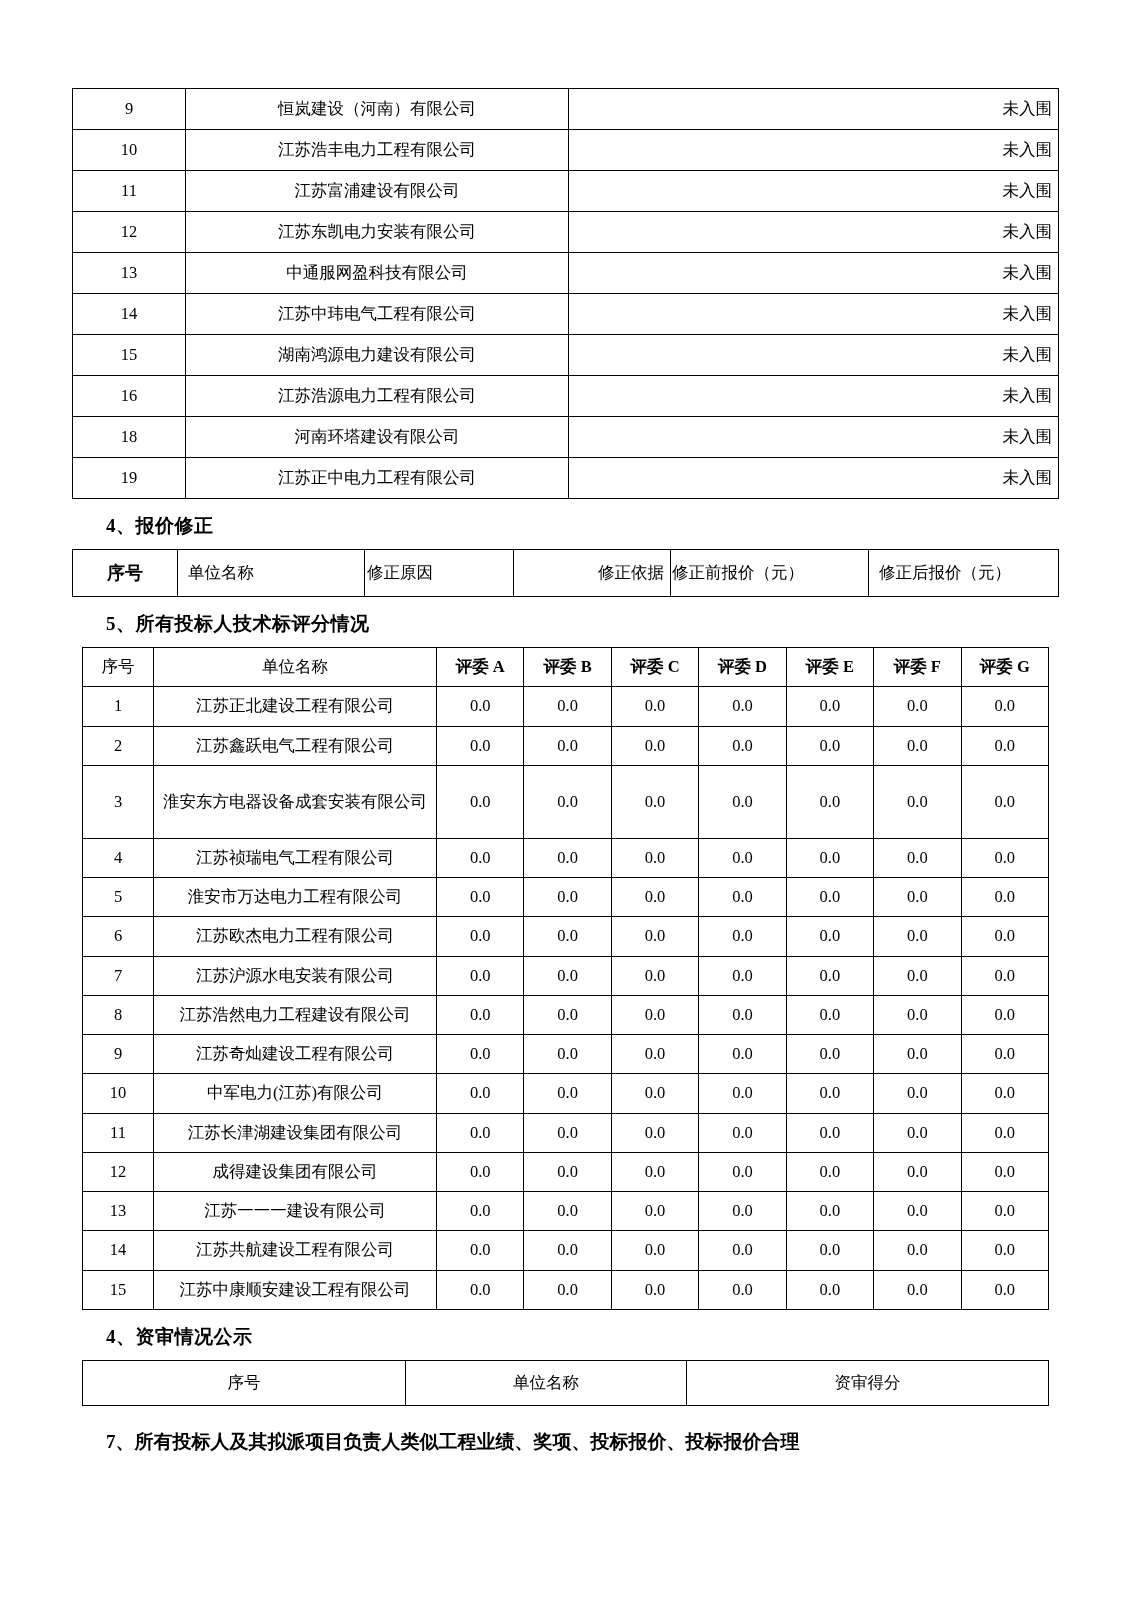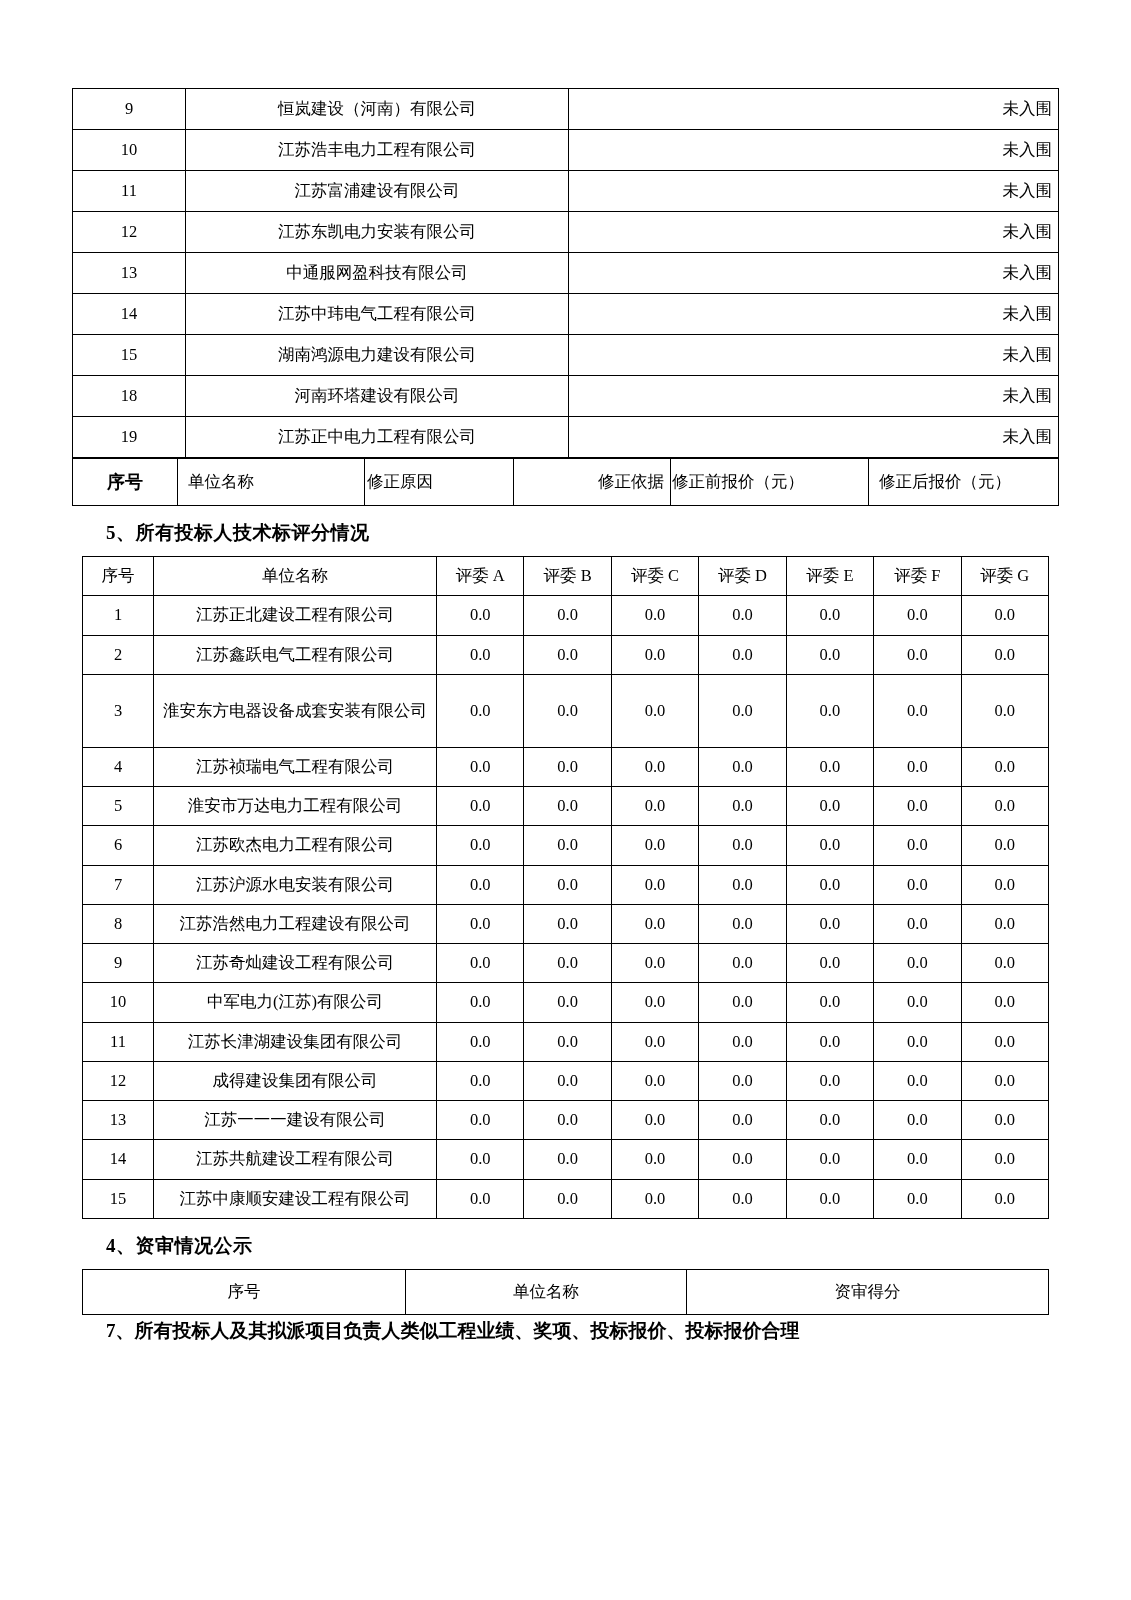--- a/index.html
+++ b/index.html
@@ -46,42 +46,42 @@
   .section-title {
     font-size: 19px;
     font-weight: bold;
     margin: 14px 0 10px 34px;
     font-family: "Liberation Serif", "DejaVu Serif", serif;
     letter-spacing: 0.5px;
   }
   .section-title-last {
     font-size: 19px;
     font-weight: bold;
-    margin: 2px 0 10px 34px;
+    margin: 22px 0 10px 34px;
     line-height: 1.5;
   }
 
   
   .tbl-correct td {
     height: 30px;
     font-size: 16.5px;
   }
   .tbl-correct .h-no { width: 92px; font-weight: bold; font-size: 18px; text-align: center;}
   .tbl-correct .h-name { width: 170px; text-align: left; padding-left: 10px;}
   .tbl-correct .h-reason { width: 140px; text-align: left; padding-left: 2px;}
   .tbl-correct .h-basis { width: 140px; text-align: right; padding-left: 10px;}
   .tbl-correct .h-before { width: 190px; text-align: left; padding-left: 1px;}
   .tbl-correct .h-after { width: auto; text-align: left; padding-left: 10px;}
 
   
   .tbl-score-wrap { padding: 0 10px; }
   .tbl-score td, .tbl-score th { height: 22px; }
   .tbl-score .c-no { width: 58px; }
   .tbl-score .c-name { width: 270px; }
-  .tbl-score .c-judge { width: auto; }
+  .tbl-score .c-judge { width: auto; font-weight: bold; }
   .tbl-score .row-tall td { height: 56px; }
 
   
   .tbl-qual-wrap { padding: 0 10px; }
   .tbl-qual td { height: 28px; }
   .tbl-qual .q-no { width: 310px; }
   .tbl-qual .q-name { width: 268px; }
   .tbl-qual .q-score { width: auto; }
 </style>
 </head>
@@ -120,32 +120,38 @@
         <td class="c-no">14</td>
         <td class="c-name">江苏中玮电气工程有限公司</td>
         <td class="c-status">未入围</td>
       </tr>
       <tr>
         <td class="c-no">15</td>
         <td class="c-name">湖南鸿源电力建设有限公司</td>
         <td class="c-status">未入围</td>
       </tr>
       <tr>
+        <td class="c-no">16</td>
+        <td class="c-name">江苏浩源电力工程有限公司</td>
+        <td class="c-status">未入围</td>
+      </tr>
+      <tr>
         <td class="c-no">18</td>
         <td class="c-name">河南环塔建设有限公司</td>
         <td class="c-status">未入围</td>
       </tr>
       <tr>
         <td class="c-no">19</td>
         <td class="c-name">江苏正中电力工程有限公司</td>
         <td class="c-status">未入围</td>
       </tr>
     </tbody>
   </table>
 
+  <div class="section-title">4、报价修正</div>
   <table class="tbl-correct">
     <tbody>
       <tr>
         <td class="h-no">序号</td>
         <td class="h-name">单位名称</td>
         <td class="h-reason">修正原因</td>
         <td class="h-basis">修正依据</td>
         <td class="h-before">修正前报价（元）</td>
         <td class="h-after">修正后报价（元）</td>
       </tr>

